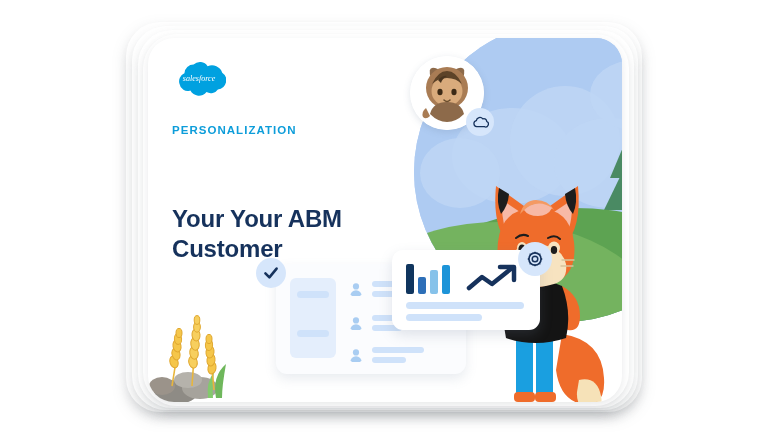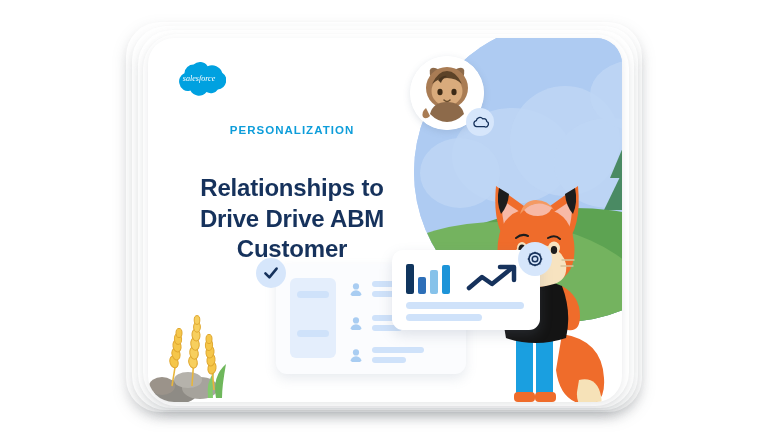--- a/index.html
+++ b/index.html
@@ -3,21 +3,21 @@
 <meta charset="utf-8">
 <style>
   html,body{margin:0;padding:0;}
   body{
     width:768px;height:432px;
     background:#ffffff;
     font-family:"Liberation Sans", sans-serif;
     overflow:hidden;
     position:relative;
   }
-  .stage{position:absolute;inset:0;text-align:center;}
+  .stage{position:absolute;inset:0;}
 
   
   .stack{
     position:absolute;
     border-radius:34px;
     background:#ffffff;
   }
   .stack.s1{left:126px;top:22px;width:516px;height:390px;
     box-shadow:0 6px 14px rgba(120,125,130,.26);}
   .stack.s2{left:132px;top:26px;width:506px;height:384px;
@@ -258,22 +258,22 @@
     <div class="textblock">
       <div class="sf-logo">
         <svg viewBox="0 0 100 70" style="width:54px;height:38px;">
           <path d="M40 12 a17 17 0 0 1 26 3 a20 20 0 0 1 27 12 a17 17 0 0 1 -8 31 a16 16 0 0 1 -21 5 a18 18 0 0 1 -30 -3 a15 15 0 0 1 -20 -12 a16 16 0 0 1 9 -20 a17 17 0 0 1 17 -16 Z" fill="#00a1e0"></path>
           <text x="50" y="42" text-anchor="middle" font-family="'Liberation Serif', serif" font-style="italic" font-size="15" fill="#ffffff">salesforce</text>
         </svg>
       </div>
       <p class="eyebrow">PERSONALIZATION</p>
       <h1 class="headline">
         <br>
-        <span>Relationships to</span><br>
-        <span>Drive Drive ABM</span><br>
+        <br>
+        <span>Your Your ABM</span><br>
         <span>Customer</span>
       </h1>
     </div>
 
     <div class="ui-cluster">
 
       <div class="list-card">
         <div class="lc-panel">
           <span class="a"></span>
           <span class="b"></span>

